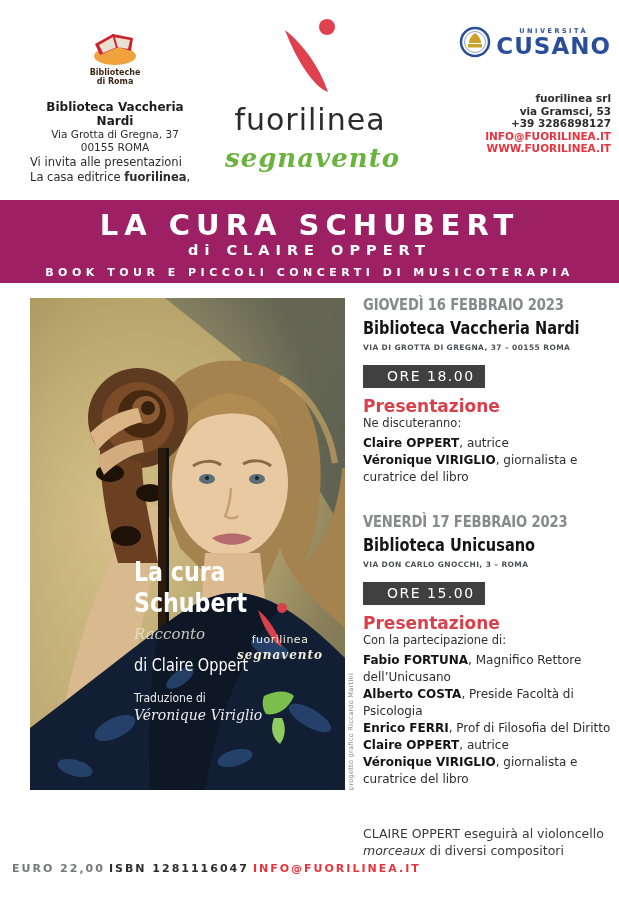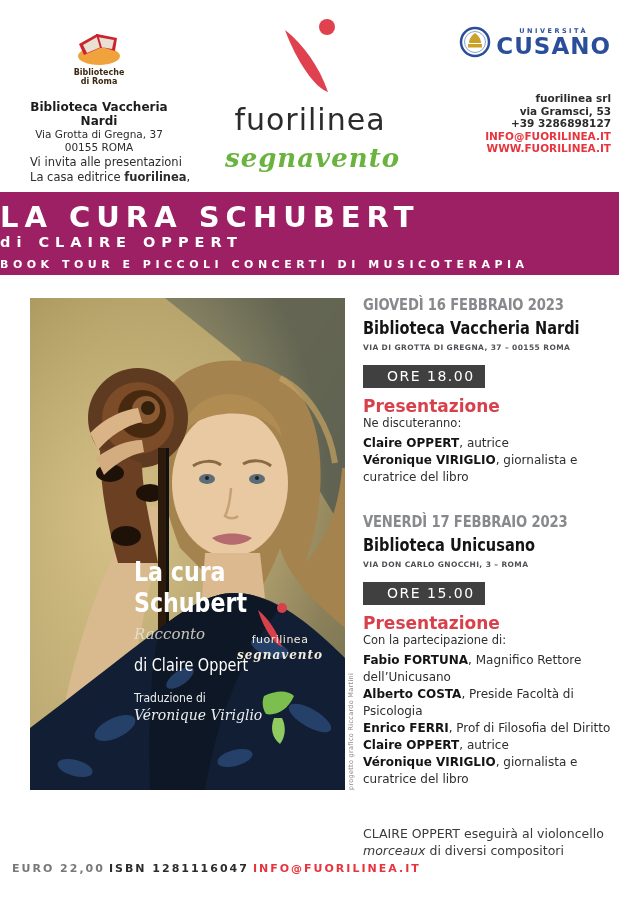--- a/index.html
+++ b/index.html
@@ -2,21 +2,21 @@
 <html><head>
 <meta charset="utf-8">
 <style>
   html,body{margin:0;padding:0;background:#e9e9e9;}
   .page{
     position:relative;width:619px;height:900px;background:#ffffff;
     margin:0 auto;overflow:hidden;
     font-family:"DejaVu Sans","Liberation Sans",sans-serif;color:#222;
   }
   
-  .hdr-left{position:absolute;left:24px;top:28px;width:150px;text-align:center;}
+  .hdr-left{position:absolute;left:40px;top:28px;width:150px;text-align:center;}
   .bdr-logo{display:block;margin:0 auto;}
   .bdr-logo-text{font-size:8px;font-weight:bold;color:#3c2a14;line-height:9px;}
   .venue-top{margin-top:14px;font-size:12px;font-weight:bold;color:#1c1c1c;line-height:14px;}
   .venue-addr{font-size:10.5px;color:#2c2c2c;line-height:13px;}
   .invite{position:absolute;left:30px;top:155px;font-size:11.5px;color:#2c2c2c;line-height:15px;text-align:left;white-space:nowrap;}
   .invite b{font-weight:bold;}
 
   .hdr-center{position:absolute;left:225px;top:18px;width:170px;text-align:center;}
   .brand-word{font-size:30px;color:#2b2b2b;letter-spacing:1px;margin-top:2px;}
   .imprint-word{font-family:"DejaVu Serif","Liberation Serif",serif;font-style:italic;font-weight:bold;
@@ -24,21 +24,21 @@
 
   .hdr-right{position:absolute;right:8px;top:26px;width:220px;text-align:right;}
   .cusano{display:flex;align-items:center;justify-content:flex-end;gap:5px;}
   .cusano-words{text-align:center;color:#2b4e9b;}
   .cusano-small{font-size:6.5px;letter-spacing:2.5px;font-weight:bold;}
   .cusano-big{font-size:23px;font-weight:bold;letter-spacing:1px;line-height:22px;}
   .contact{margin-top:34px;font-size:10.5px;font-weight:bold;color:#2c2c2c;line-height:12.5px;}
   .contact .red{color:#e8343e;}
 
   
-  .banner{position:absolute;left:0;top:192px;width:619px;height:83px;background:#9e2064;color:#fff;text-align:left;}
+  .banner{position:absolute;left:0;top:200px;width:619px;height:83px;background:#9e2064;color:#fff;text-align:center;}
   .banner-title{font-size:29px;font-weight:bold;letter-spacing:6px;margin-top:9px;line-height:33px;}
   .banner-sub{font-size:14.5px;font-weight:bold;letter-spacing:6px;line-height:17px;}
   .banner-tag{font-size:11px;font-weight:bold;letter-spacing:4.5px;line-height:21px;margin-top:3px;}
 
   
   .cover{position:absolute;left:30px;top:298px;width:315px;height:492px;overflow:hidden;}
   .cover svg{position:absolute;left:0;top:0;}
   .cover-text{position:absolute;left:104px;top:258px;color:#fff;}
   .cover-title{font-size:27px;line-height:31px;font-weight:bold;transform:scaleX(.82);transform-origin:left;}
   .cover-genre{font-family:"DejaVu Serif","Liberation Serif",serif;font-style:italic;font-size:15px;color:#e9e2d2;margin-top:7px;opacity:.85;}

